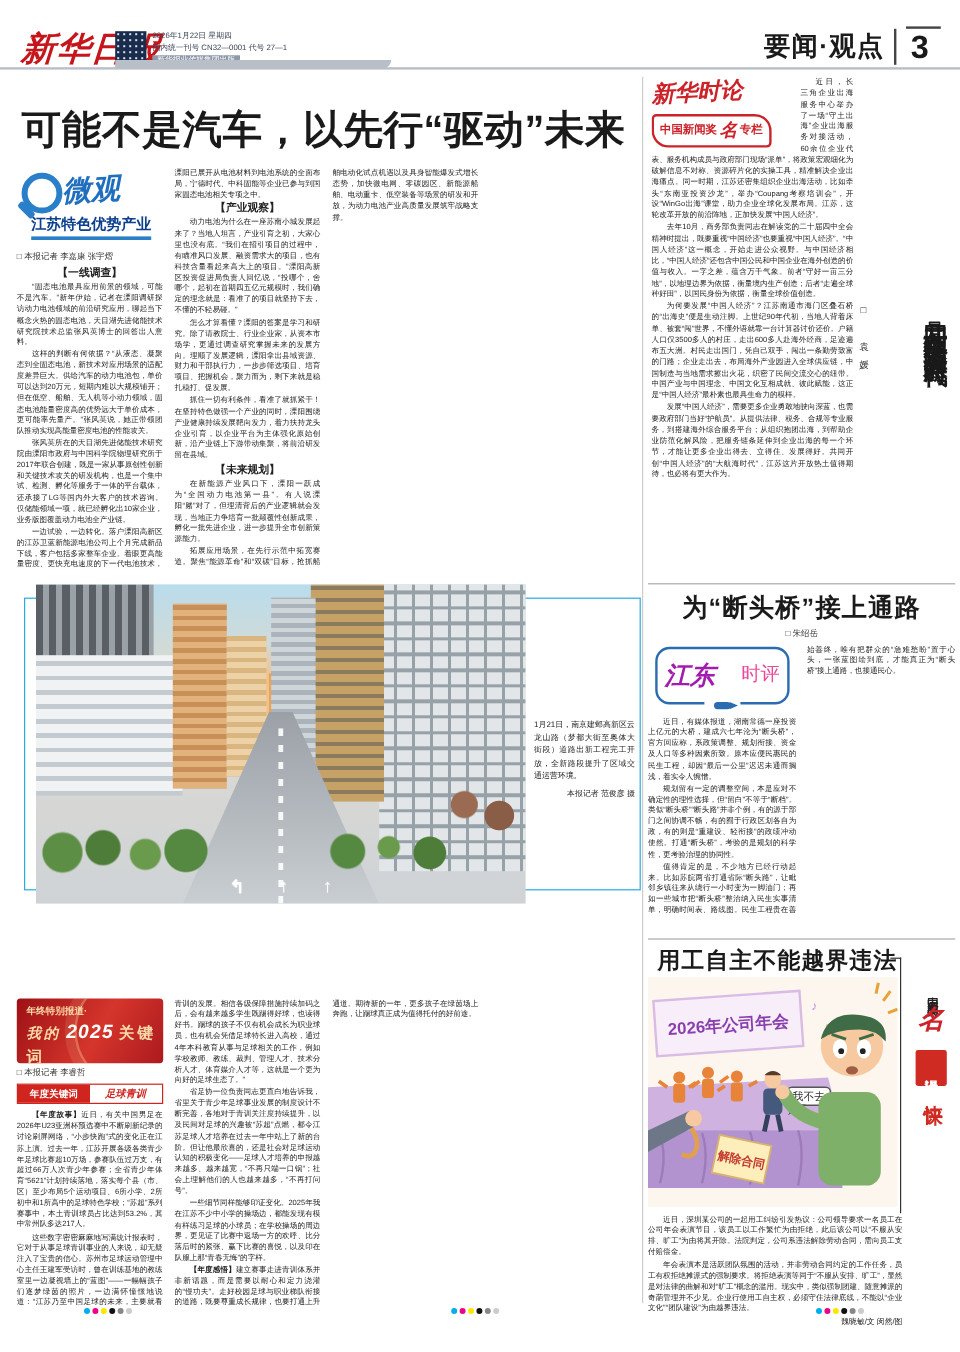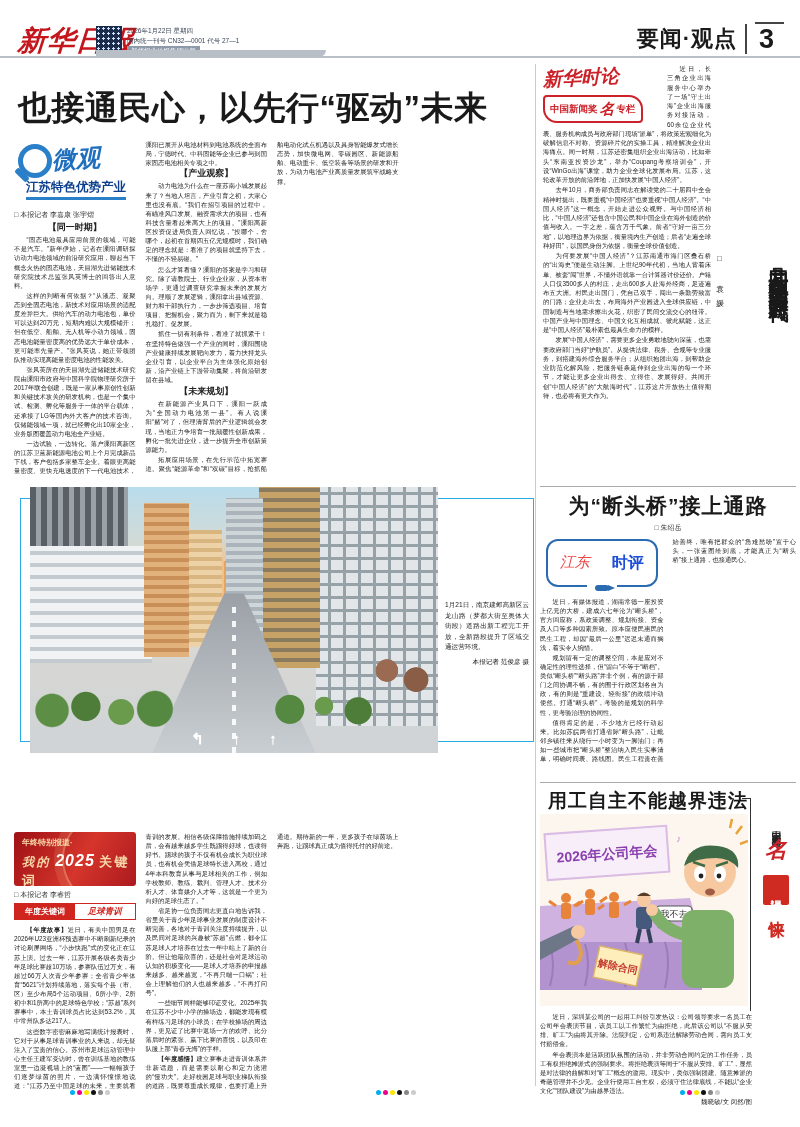--- a/index.html
+++ b/index.html
@@ -109,22 +109,22 @@
                display:flex;justify-content:center;}
   
   .jd{left:540px;top:492px;width:256px;}
   .jd-head{text-align:center;font-size:21px;font-weight:900;letter-spacing:1px;}
   .jd-byline{text-align:center;font-size:7px;color:#333;margin:3px 0 4px;}
   .jd-cols{column-count:2;column-gap:9px;column-fill:auto;height:232px;font-size:6.3px;line-height:1.45;
            text-align:justify;color:#222;}
   .jd-cols p{margin:0 0 1px;text-indent:2em;}
   .jd-logo{break-inside:avoid;width:108px;height:44px;border:2.5px solid #2b6cb0;border-radius:12px;
            position:relative;margin:2px auto 10px;display:flex;align-items:center;justify-content:center;gap:2px;}
-  .jd-p1{font-family:"Liberation Serif",serif;font-style:italic;font-weight:normal;font-size:15px;color:#ef4444;}
-  .jd-p2{font-weight:700;font-size:16px;color:#1d4ed8;padding-left:20px;}
+  .jd-p1{font-family:"Liberation Serif",serif;font-style:italic;font-weight:bold;font-size:21px;color:#a21caf;}
+  .jd-p2{font-weight:400;font-size:16px;color:#ec4899;padding-left:20px;}
   .jd-pen{position:absolute;bottom:-9px;left:50%;transform:translateX(-50%);width:30px;height:12px;background:#fff;
           display:flex;align-items:center;justify-content:center;}
   .jd-nib{width:14px;height:6px;background:#2b6cb0;border-radius:3px;position:relative;}
   .jd-nib:after{content:"";position:absolute;right:-6px;top:0;border-left:7px solid #2b6cb0;
           border-top:3px solid transparent;border-bottom:3px solid transparent;}
   
   .yg{left:540px;top:788px;width:256px;height:300px;}
   .yg-head{position:absolute;left:8px;top:0;font-size:19px;font-weight:900;letter-spacing:1px;}
   .yg-bracket{position:absolute;left:202px;top:10px;width:8px;height:212px;
               border-top:1.5px solid #333;border-right:1.5px solid #333;}
@@ -158,30 +158,30 @@
     <div><span class="m3">新华报业传媒集团出版</span></div>
   </div>
   <div class="abs hrule-blob"></div>
   <div class="abs hrule"></div>
   <div class="abs section-head">
     <span class="section-label">要闻·观点</span>
     <span class="pg-sep"></span>
     <span class="pg-num">3</span>
   </div>
 
-  <div class="abs headline">也接通民心，以先行“驱动”未来</div>
+  <div class="abs headline">可能不是汽车，以先行“驱动”未来</div>
   <div class="abs cols">
     <div class="weiguan">
       <span class="wg-circle"></span>
       <span class="wg-handle"></span>
       <span class="wg-title">微观</span>
       <span class="wg-sub">江苏特色优势产业</span>
     </div>
     <p class="byline">□ 本报记者 李嘉康 张宇熠</p>
-    <p class="sec">【同一时期】</p>
+    <p class="sec">【一线调查】</p>
     <div>
         <p>“固态电池最具应用前景的领域，可能不是汽车。”新年伊始，记者在溧阳调研探访动力电池领域的前沿研究应用，聊起当下概念火热的固态电池，天目湖先进储能技术研究院技术总监张风英博士的回答出人意料。</p>
         <p>这样的判断有何依据？“从液态、凝聚态到全固态电池，新技术对应用场景的适配度差异巨大。供给汽车的动力电池包，单价可以达到20万元，短期内难以大规模铺开；但在低空、船舶、无人机等小动力领域，固态电池能量密度高的优势远大于单价成本，更可能率先量产。”张风英说，她正带领团队推动实现高能量密度电池的性能攻关。</p>
         <p>张风英所在的天目湖先进储能技术研究院由溧阳市政府与中国科学院物理研究所于2017年联合创建，既是一家从事原创性创新和关键技术攻关的研发机构，也是一个集中试、检测、孵化等服务于一体的平台载体，还承接了LG等国内外大客户的技术咨询。仅储能领域一项，就已经孵化出10家企业，业务版图覆盖动力电池全产业链。</p>
         <p>一边试验，一边转化。落户溧阳高新区的江苏卫蓝新能源电池公司上个月完成新品下线，客户包括多家整车企业。着眼更高能量密度、更快充电速度的下一代电池技术，溧阳已展开从电池材料到电池系统的全面布局，宁德时代、中科固能等企业已参与到国家固态电池相关专项之中。</p>
       </div>
     <p class="sec">【产业观察】</p>
     <div>
         <p>动力电池为什么在一座苏南小城发展起来了？当地人坦言，产业引育之初，大家心里也没有底。“我们在招引项目的过程中，有瞄准风口发展、融资需求大的项目，也有科技含量看起来高大上的项目。”溧阳高新区投资促进局负责人回忆说，“投哪个，舍哪个，起初在首期四五亿元规模时，我们确定的理念就是：看准了的项目就坚持下去，不懂的不轻易碰。”</p>
         <p>怎么才算看懂？溧阳的答案是学习和研究。除了请教院士、行业企业家，从资本市场学，更通过调查研究掌握未来的发展方向。理顺了发展逻辑，溧阳拿出县域资源、财力和干部执行力，一步步筛选项目、培育项目、把握机会，聚力而为，剩下来就是稳扎稳打、促发展。</p>

